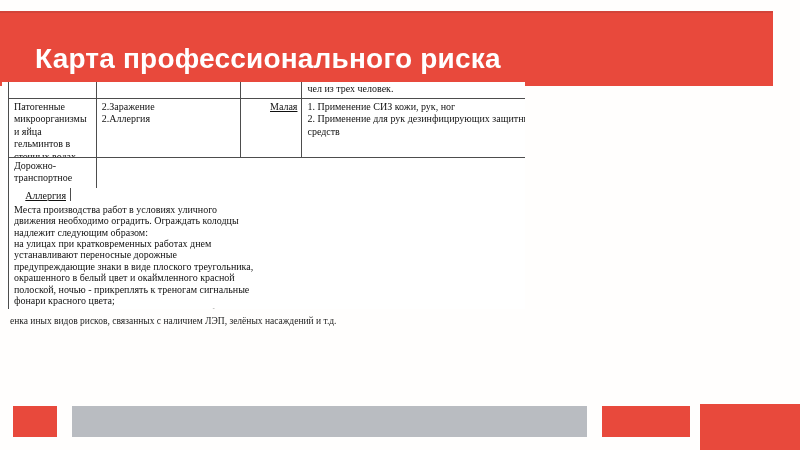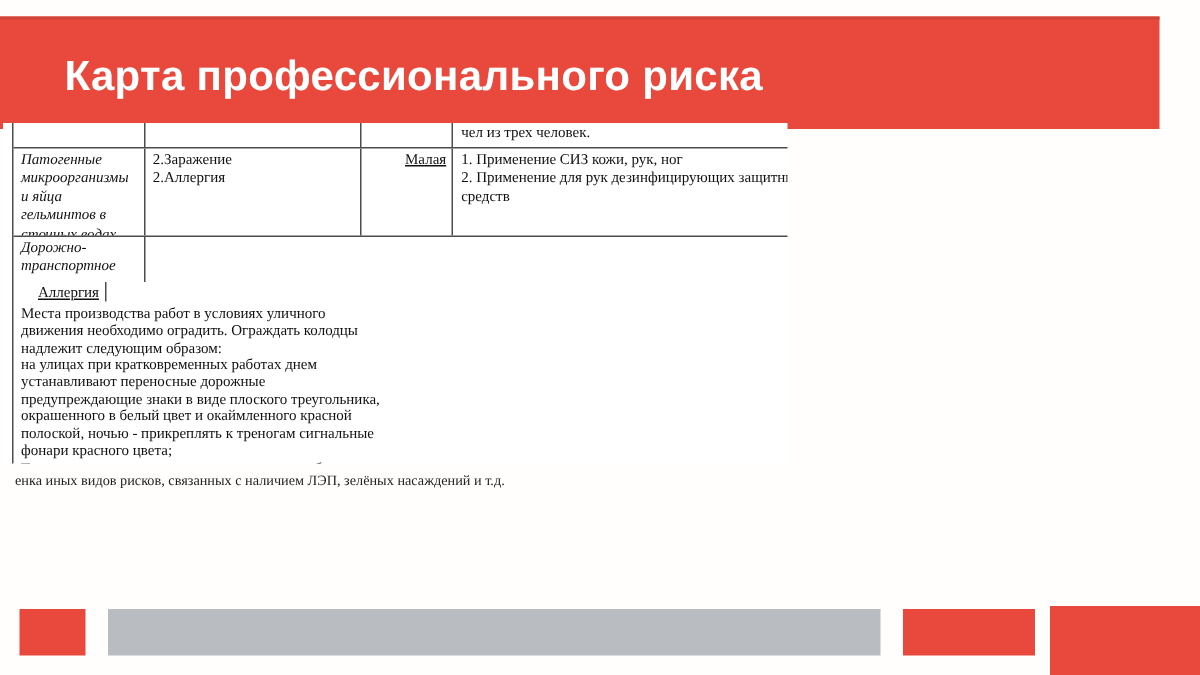--- a/index.html
+++ b/index.html
@@ -4,30 +4,30 @@
 <style>
   html,body{margin:0;padding:0;}
   body{width:800px;height:450px;position:relative;background:#ffffff;overflow:hidden;
        font-family:"Liberation Serif","DejaVu Serif",serif;color:#111;}
   .slide{position:absolute;inset:0;background:#fffefd;}
 
   
   .banner{position:absolute;left:0;top:11px;width:773px;height:75px;background:#e8493c;
           border-top:2px solid #d2443a;box-sizing:border-box;
           display:flex;align-items:flex-end;padding:0 0 9px 31px;}
-  .banner h1{margin:12px;font-family:"Liberation Sans","DejaVu Sans",sans-serif;
+  .banner h1{margin:4px;font-family:"Liberation Sans","DejaVu Sans",sans-serif;
              font-weight:bold;font-size:28px;line-height:1;color:#ffffff;letter-spacing:.2px;}
 
   
   .tbl-clip{position:absolute;left:2px;top:82px;width:523px;height:227px;overflow:hidden;background:#ffffff;}
   .tbl{margin-left:6px;width:546px;border-left:1px solid #4d4d4d;box-sizing:border-box;}
   .t-row{display:flex;border-bottom:1px solid #4d4d4d;align-items:stretch;}
   .t-cell{box-sizing:border-box;border-right:1px solid #4d4d4d;font-size:10px;line-height:12.4px;
           padding:2px 4px 2px 5px;white-space:pre-line;overflow:hidden;}
-  .c-hazard{width:88px;font-style:italic;}
+  .c-hazard{width:88px;}
   .c-damage{width:144px;}
   .c-level{width:62px;text-align:right;text-decoration:underline;}
   .c-measures{width:252px;border-right:none;}
   .row-clipped{height:16px;}
   .row-clipped .t-cell{padding-top:0;line-height:14px;}
   .row-1{height:58px;}
   .row-2{height:152px;flex-direction:column;}
   .row-2 .c-measures{font-size:10px;line-height:11.4px;padding-top:3px;}
 
   

